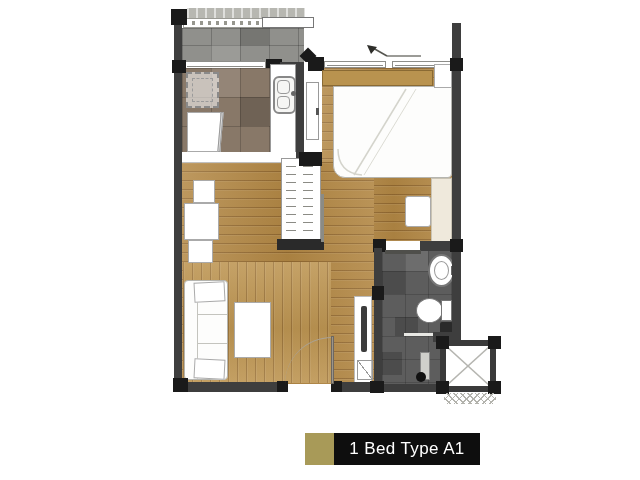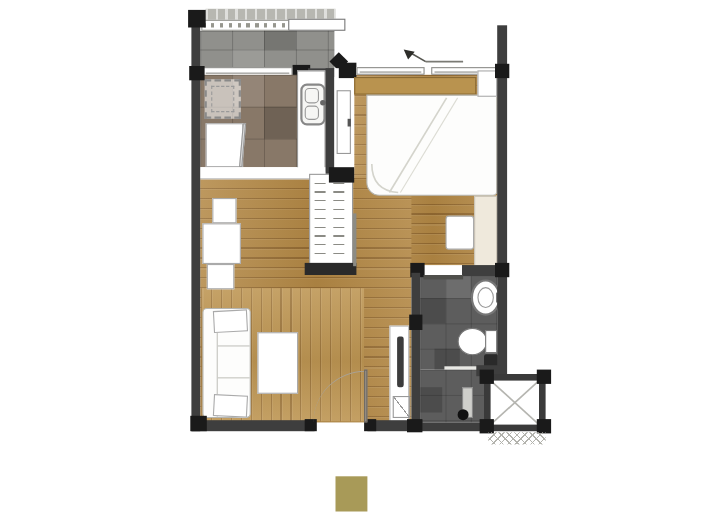--- a/index.html
+++ b/index.html
@@ -222,13 +222,16 @@
   <div class="abs post" style="left:436px;top:336px;width:13px;height:13px;"></div>
   <div class="abs post" style="left:488px;top:336px;width:13px;height:13px;"></div>
   <div class="abs post" style="left:436px;top:381px;width:13px;height:13px;"></div>
   <div class="abs post" style="left:488px;top:381px;width:13px;height:13px;"></div>
   <div class="abs louvre" style="left:444px;top:393px;width:52px;height:11px;"></div>
 
 </div>
 
 <div class="abs" style="left:305px;top:433px;height:32px;display:flex;">
   <div class="caption-swatch" style="width:29px;height:32px;"></div>
+  <div class="caption-bar" style="width:146px;height:32px;">
+    <span>1 Bed Type A1</span>
+  </div>
 </div>
 
 </body></html>

